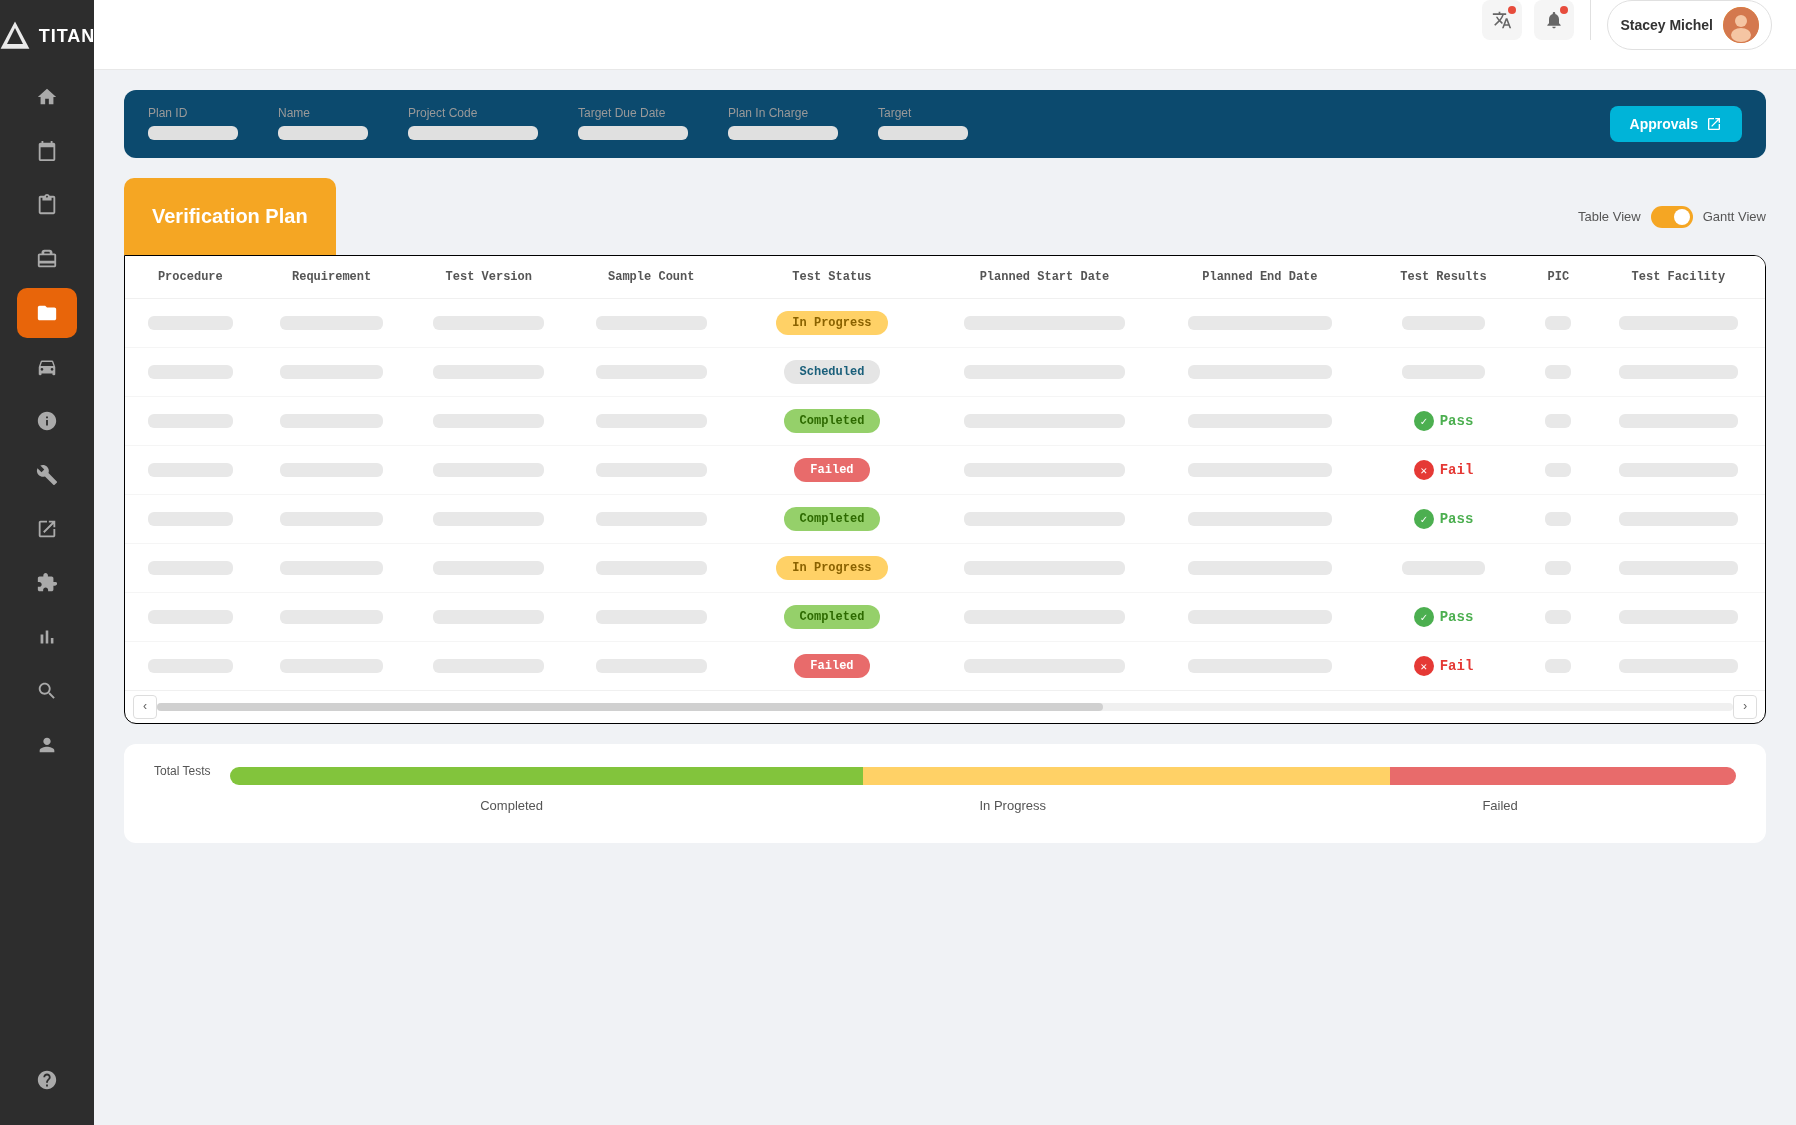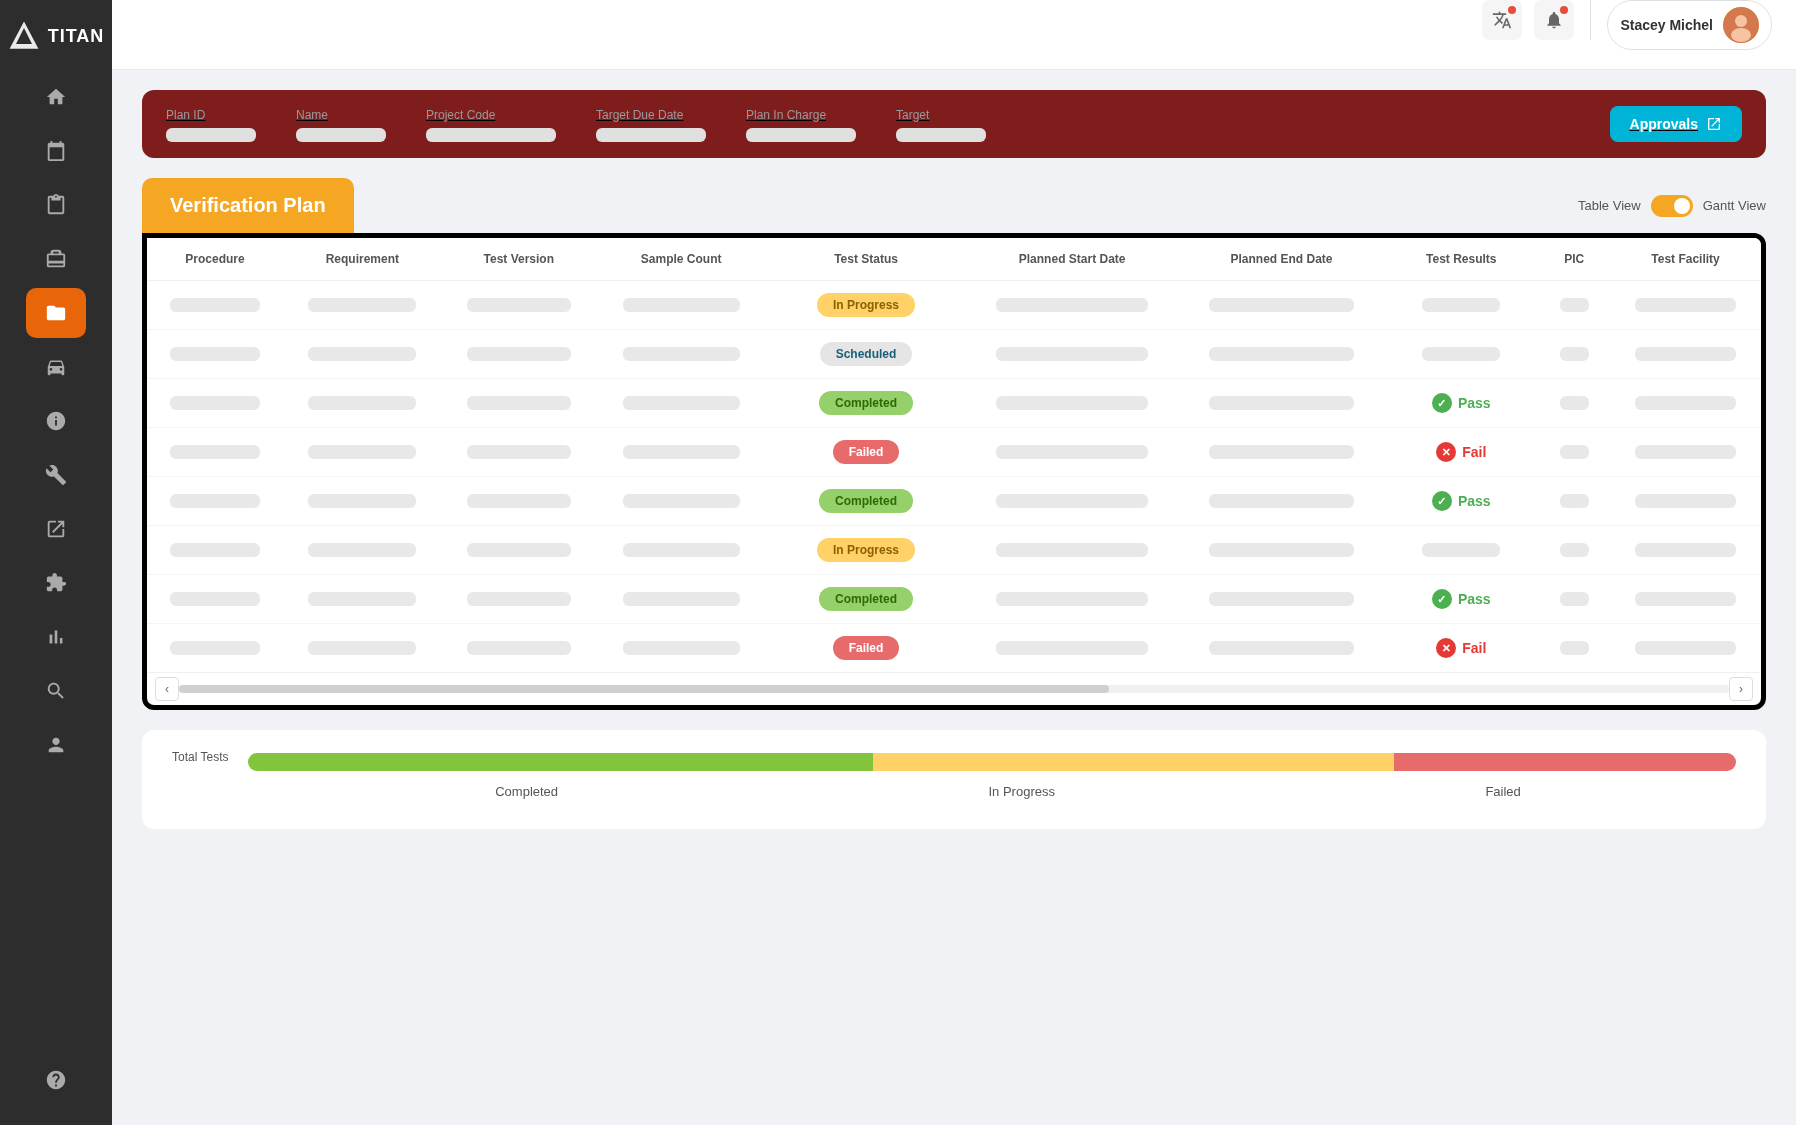--- a/index.html
+++ b/index.html
@@ -1,20 +1,20 @@
 <!DOCTYPE html>
 <html><head>
   <meta charset="utf-8">
   <style>
     * { box-sizing: border-box; margin: 0; padding: 0; }
     body { font-family: -apple-system, BlinkMacSystemFont, 'Segoe UI', sans-serif; background: #f0f2f5; display: flex; height: 100vh; overflow: hidden; }
 
     
     .sidebar {
-      width: 112px;
+      width: 94px;
       background: #2d2d2d;
       display: flex;
       flex-direction: column;
       align-items: center;
       padding: 10px 0;
       gap: 4px;
       flex-shrink: 0;
     }
     .sidebar-logo {
       display: flex;
@@ -104,27 +104,26 @@
       flex: 1;
       padding: 20px 30px;
       overflow-y: auto;
       display: flex;
       flex-direction: column;
       gap: 20px;
     }
 
     
     .plan-info-bar {
-      background: #7f1d1d;
+      background: #0c4a6e;
       border-radius: 12px;
       padding: 16px 24px;
       display: flex;
-      align-items: flex-end;
+      align-items: flex-start;
       gap: 40px;
-      text-decoration: underline;
     }
     .plan-info-item { display: flex; flex-direction: column; gap: 6px; }
     .plan-info-label { font-size: 12px; color: #999; font-weight: 500; }
     .plan-info-value {
       height: 14px;
       background: #e0e0e0;
       border-radius: 6px;
       width: 90px;
     }
     .plan-info-value.wide { width: 130px; }
@@ -149,21 +148,21 @@
     .section-header {
       display: flex;
       align-items: center;
       justify-content: space-between;
     }
     .section-title {
       background: #f5a623;
       color: white;
       font-weight: 700;
       font-size: 20px;
-      padding: 16px 28px;
+      padding: 27px 28px;
       border-radius: 10px 10px 0 0;
       display: inline-block;
     }
     .view-toggle {
       display: flex;
       align-items: center;
       gap: 10px;
       font-size: 13px;
       color: #555;
       text-align: center;
@@ -181,22 +180,23 @@
       top: 3px; right: 3px;
       width: 16px; height: 16px;
       background: white;
       border-radius: 50%;
     }
 
     
     .table-wrapper {
       background: white;
       border-radius: 0 12px 12px 12px;
-      border: 5px solid #000000;
+      border: 1px solid #000000;
       overflow: hidden;
+      font-family: Liberation Mono, monospace;
     }
     .table-scroll {
       overflow-x: auto;
       position: relative;
     }
     table {
       width: 100%;
       border-collapse: collapse;
       min-width: 1100px;
     }

